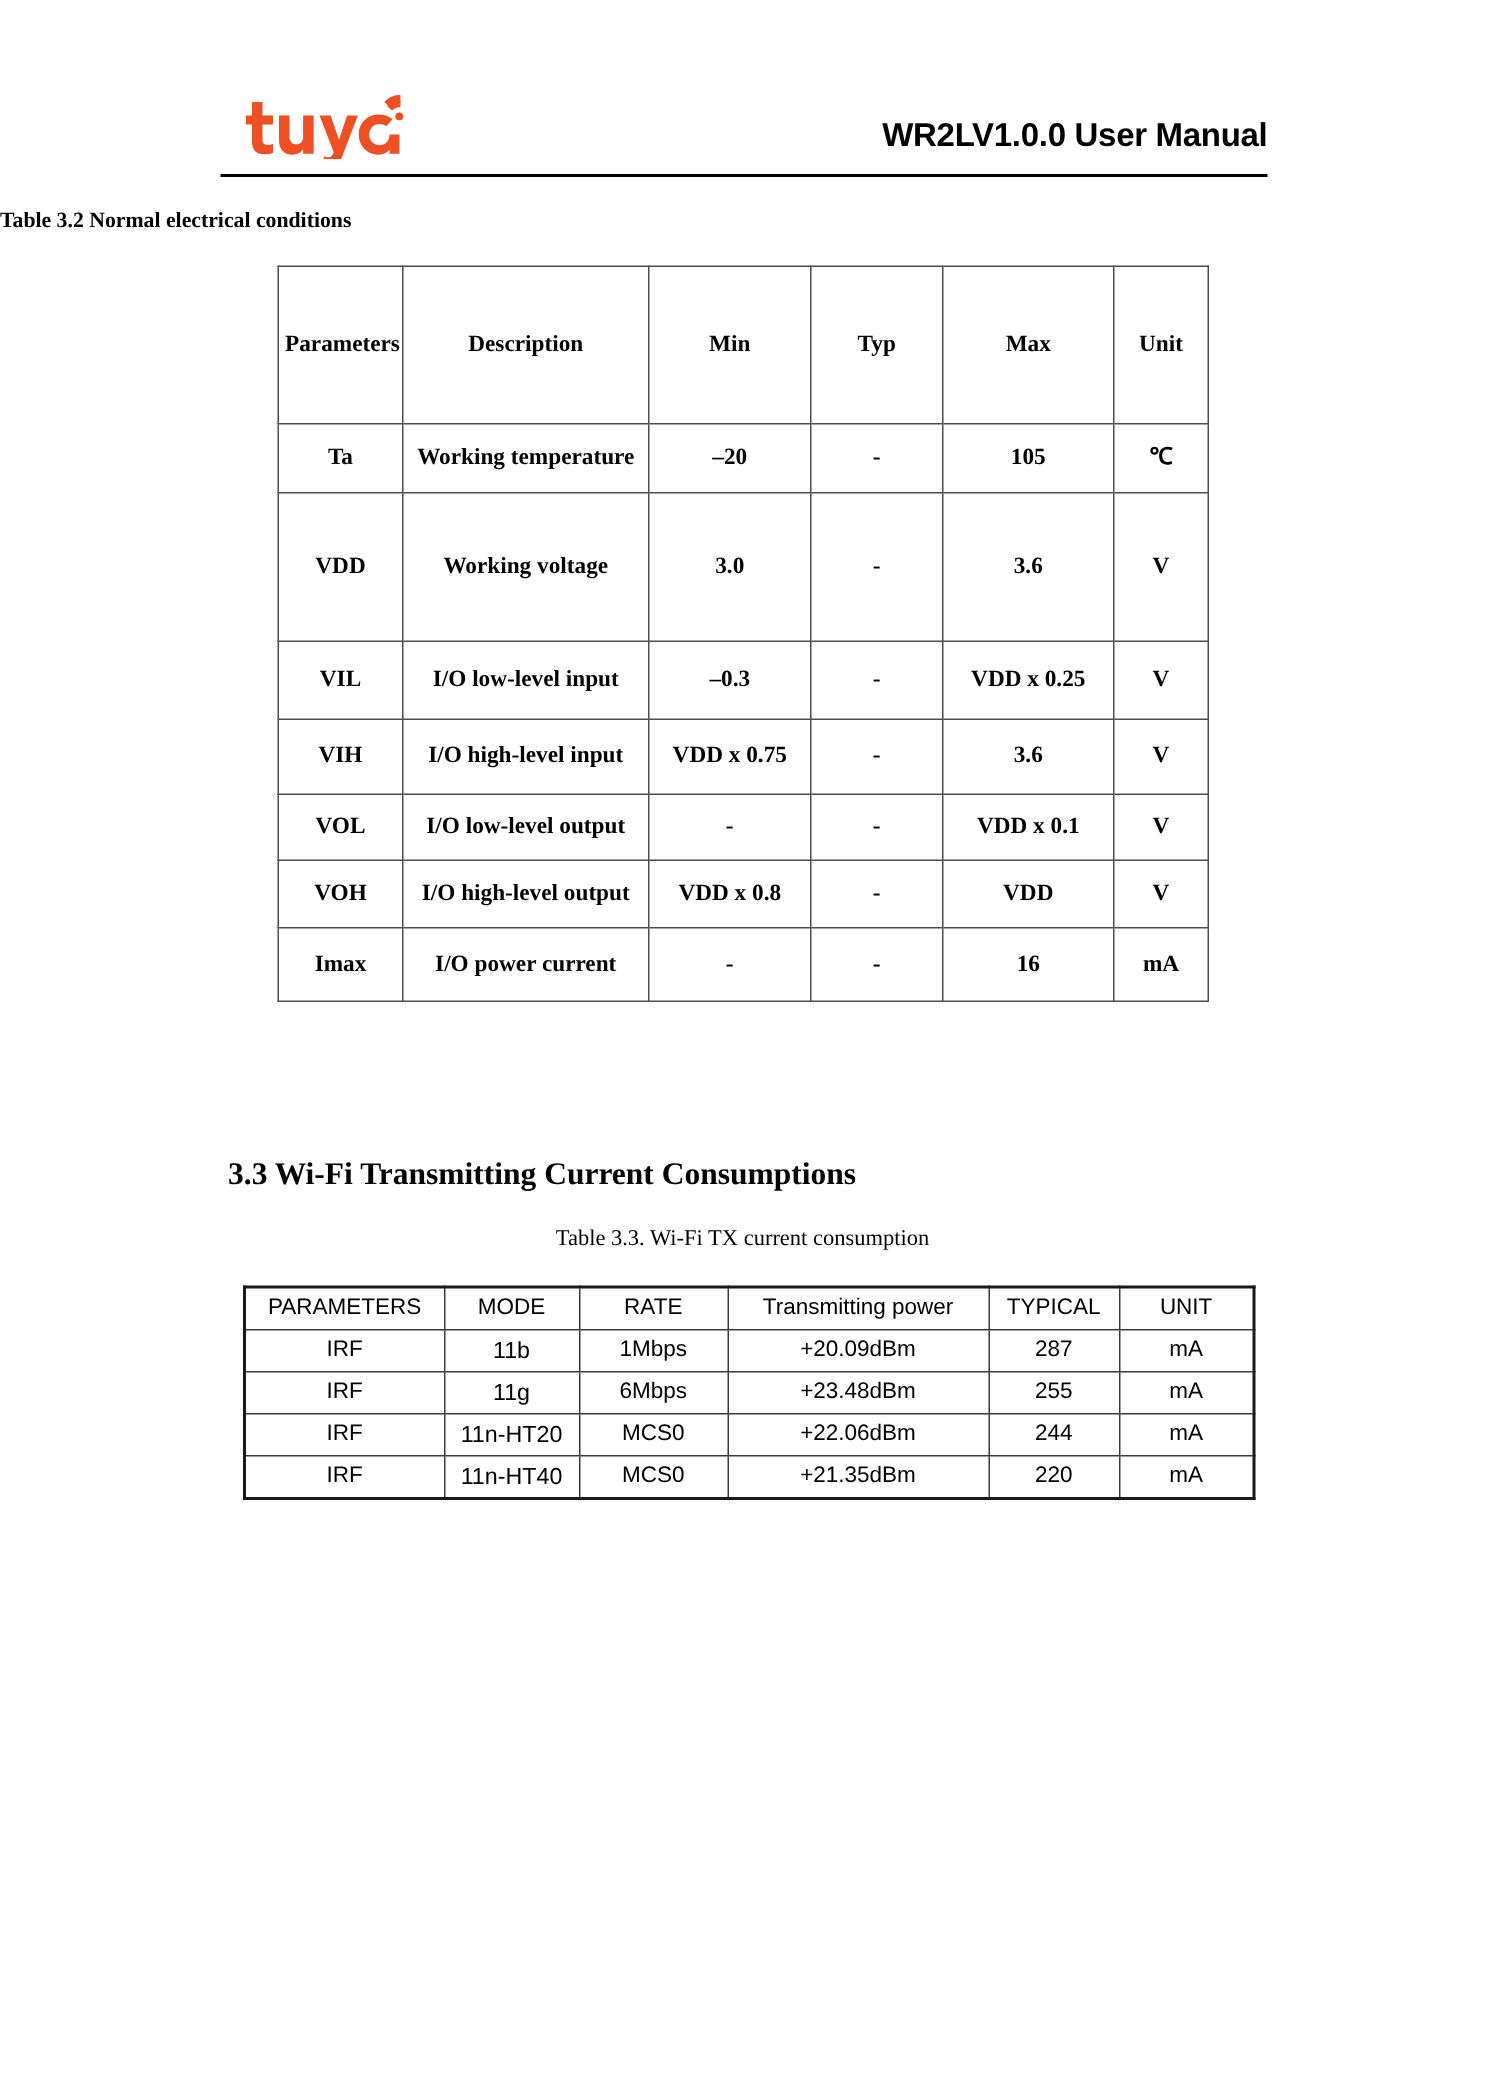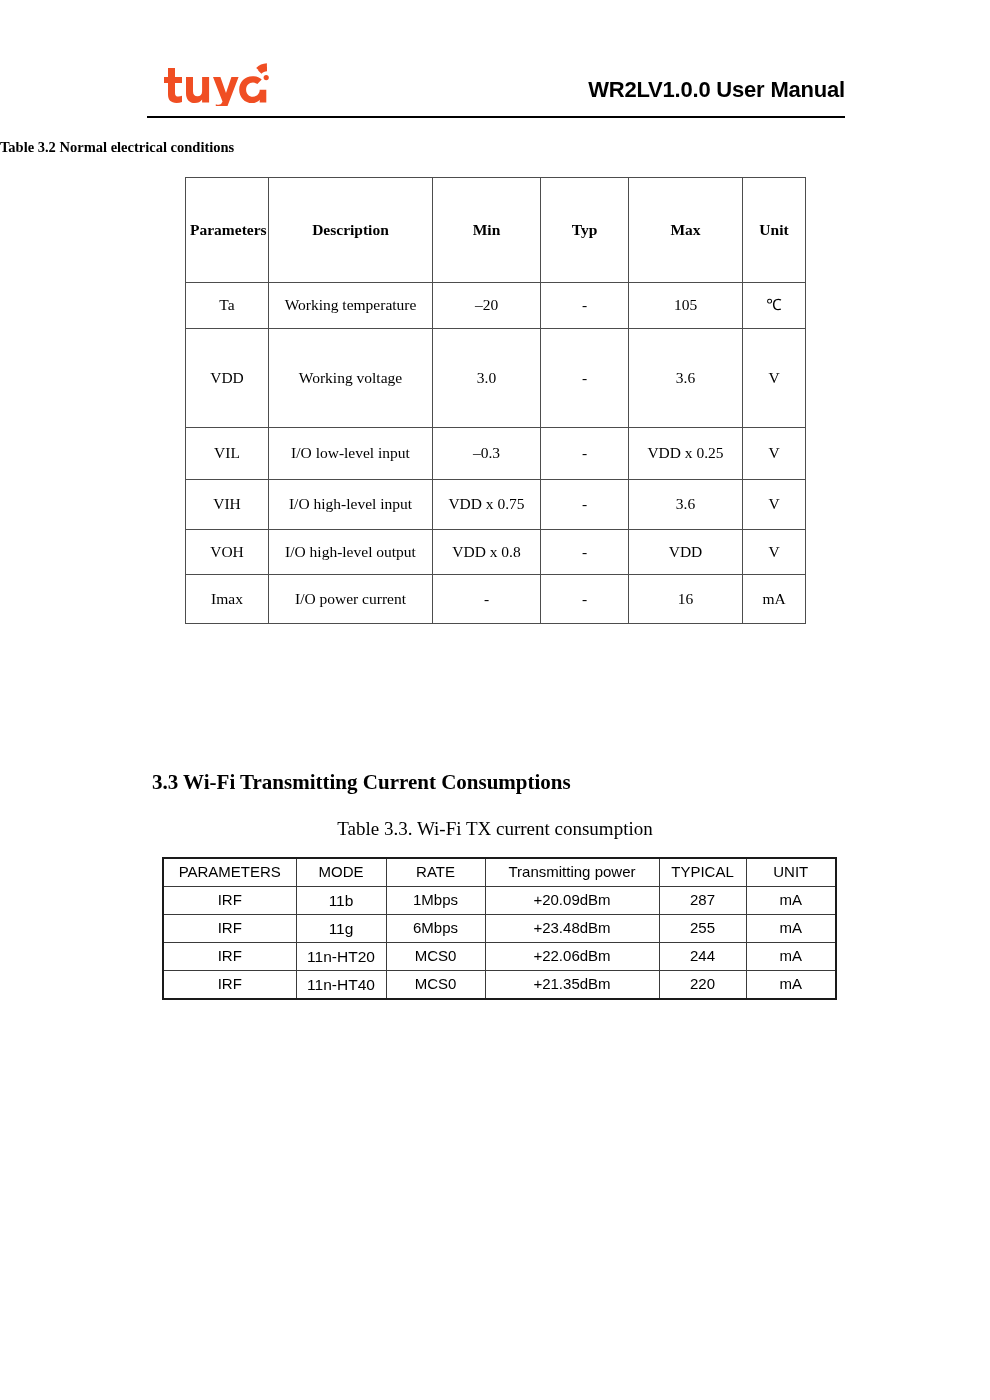--- a/index.html
+++ b/index.html
@@ -58,21 +58,21 @@
     font-family: "Liberation Serif", serif;
     font-weight: bold;
     font-size: 14.5px;
     white-space: nowrap;
   }
   .caption-plain {
     position: absolute;
     text-align: center;
     font-family: "Liberation Serif", serif;
     font-weight: normal;
-    font-size: 19px;
+    font-size: 15px;
     white-space: nowrap;
   }
   #caption-32 { left: 0; right: 0; top: 139px; }
   #caption-33 { left: 0; right: 0; top: 818px; }
 
   .section-heading {
     position: absolute;
     left: 152px;
     top: 770px;
     font-family: "Liberation Serif", serif;
@@ -94,21 +94,21 @@
     table-layout: fixed;
     font-family: "Liberation Serif", serif;
     font-size: 15.5px;
   }
   table.t32 td, table.t32 th {
     border: 1px solid #4d4d4d;
     text-align: center;
     vertical-align: middle;
     padding: 2px 4px;
     line-height: 1.18;
-    font-weight: normal;
+    font-weight: bold;
   }
   table.t32 thead th {
     font-weight: bold;
     font-size: 15.5px;
   }
   
   .t32 col.c0 { width: 83px; }
   .t32 col.c1 { width: 164px; }
   .t32 col.c2 { width: 108px; }
   .t32 col.c3 { width: 88px; }
@@ -237,20 +237,28 @@
         <td>V</td>
       </tr>
       <tr class="r-h49">
         <td>VIH</td>
         <td>I/O high-level input</td>
         <td>VDD x 0.75</td>
         <td>-</td>
         <td>3.6</td>
         <td>V</td>
       </tr>
+      <tr class="r-h43">
+        <td>VOL</td>
+        <td>I/O low-level output</td>
+        <td>-</td>
+        <td>-</td>
+        <td>VDD x 0.1</td>
+        <td>V</td>
+      </tr>
       <tr class="r-h44">
         <td>VOH</td>
         <td>I/O high-level output</td>
         <td>VDD x 0.8</td>
         <td>-</td>
         <td>VDD</td>
         <td>V</td>
       </tr>
       <tr class="r-h48">
         <td>Imax</td>

